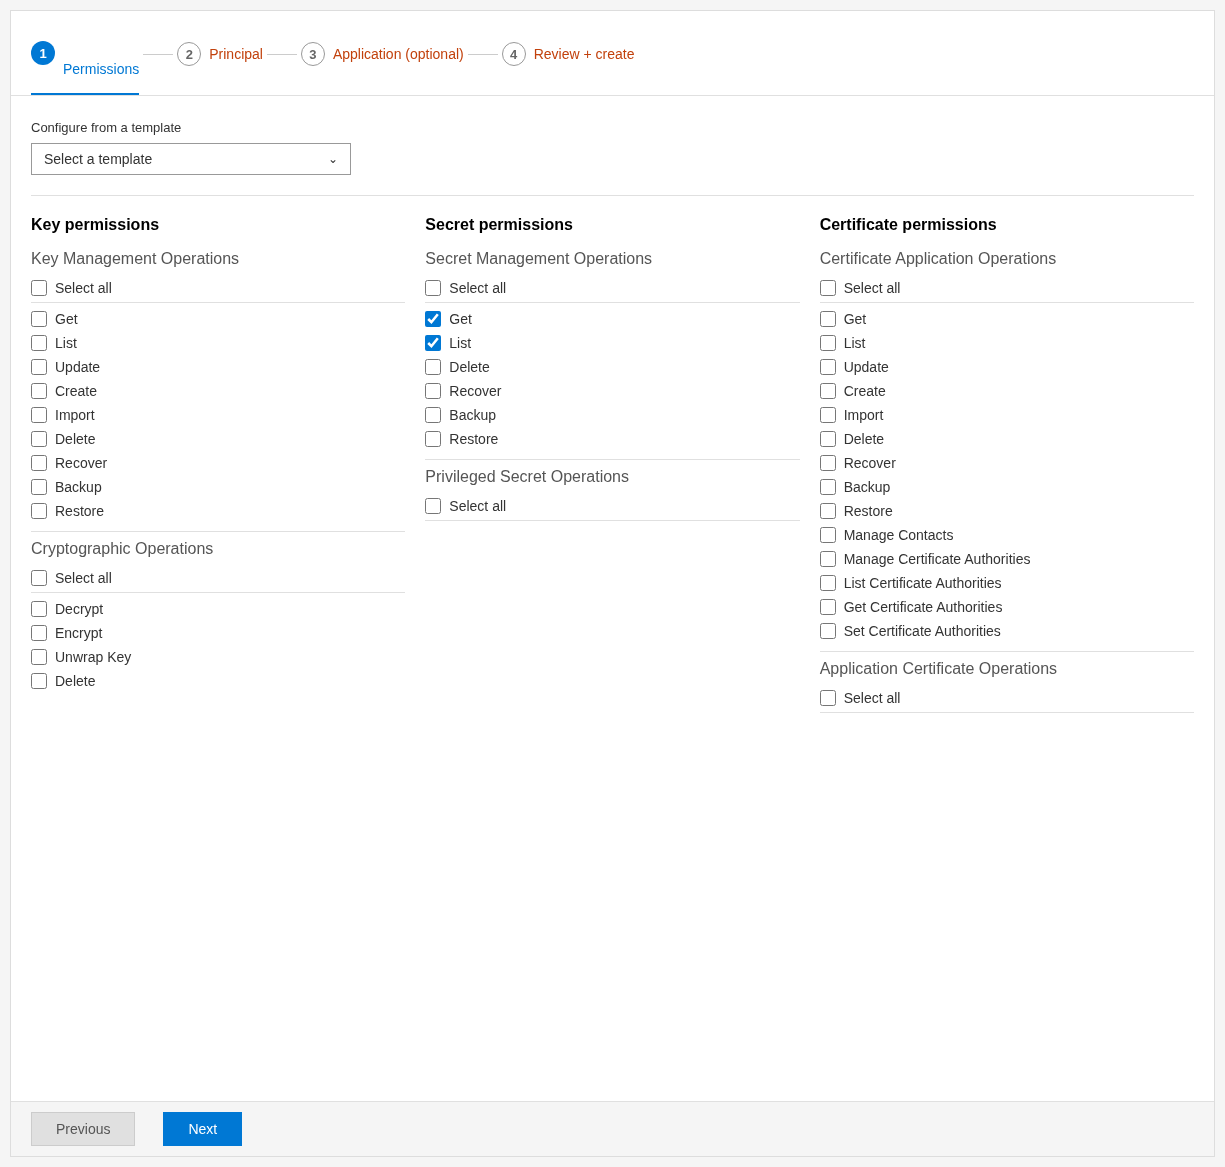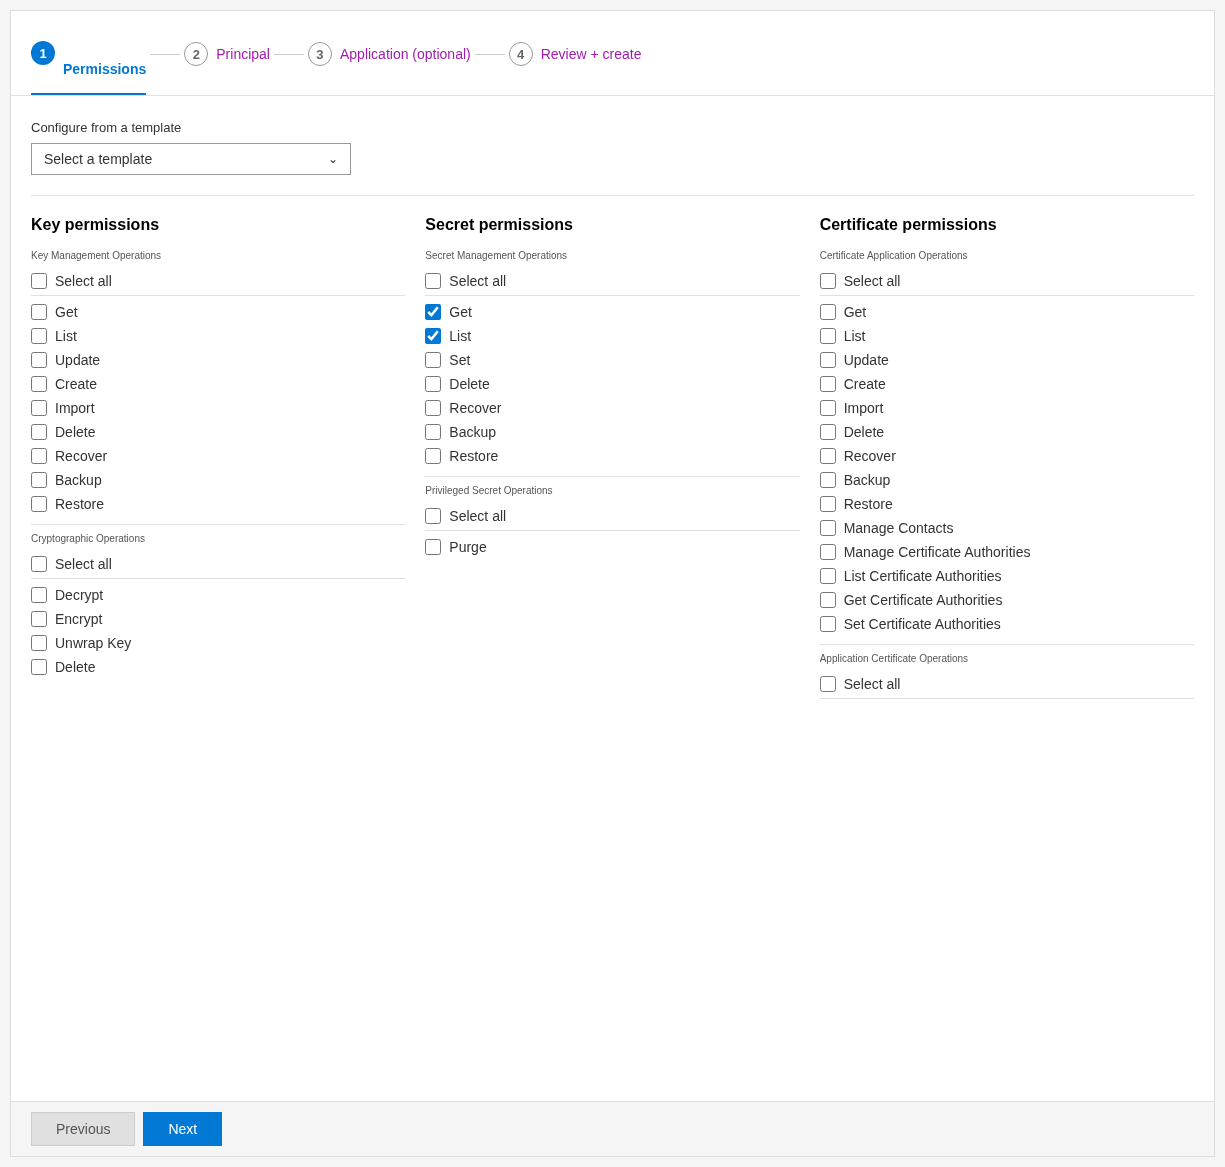--- a/index.html
+++ b/index.html
@@ -59,26 +59,26 @@
       background: #fff;
       color: #666;
       border: 1px solid #999;
     }
     .step-label {
       font-size: 14px;
       color: #333;
       white-space: nowrap;
     }
     .step.active .step-label {
-      font-weight: 700;
+      font-weight: 400;
       color: #0078d4;
       margin-top: 32px;
     }
     .step.inactive .step-label {
-      color: #a21caf;
+      color: #c2410c;
     }
     .step-separator {
       width: 30px;
       height: 1px;
       background: #ccc;
       margin: 0 4px 16px 4px;
     }
     
     .content {
       flex: 1;
@@ -119,21 +119,21 @@
       align-items: start;
     }
     .perm-column {}
     .perm-section-title {
       font-size: 16px;
       font-weight: 700;
       color: #000;
       margin-bottom: 16px;
     }
     .perm-group-title {
-      font-size: 10px;
+      font-size: 16px;
       color: #555;
       margin-bottom: 8px;
     }
     .checkbox-item {
       display: flex;
       align-items: flex-start;
       gap: 8px;
       padding: 4px 0;
       font-size: 14px;
       color: #333;
@@ -158,21 +158,21 @@
     
     .footer {
       position: absolute;
       bottom: 0;
       left: 0;
       right: 0;
       background: #f5f5f5;
       border-top: 1px solid #e0e0e0;
       padding: 10px 20px;
       display: flex;
-      gap: 8px;
+      gap: 28px;
       align-items: center;
     }
     .btn {
       padding: 8px 24px;
       font-size: 14px;
       cursor: pointer;
       border: 1px solid #ccc;
       font-family: inherit;
       font-weight: 500;
     }
@@ -309,24 +309,20 @@
         <div class="checkbox-item">
           <input type="checkbox" checked="" style="">
           <span>Get</span>
         </div>
         <div class="checkbox-item">
           <input type="checkbox" checked="" style="">
           <span>List</span>
         </div>
         <div class="checkbox-item">
           <input type="checkbox" style="">
-          <span>Set</span>
-        </div>
-        <div class="checkbox-item">
-          <input type="checkbox" style="">
           <span>Delete</span>
         </div>
         <div class="checkbox-item">
           <input type="checkbox" style="">
           <span>Recover</span>
         </div>
         <div class="checkbox-item">
           <input type="checkbox" style="">
           <span>Backup</span>
         </div>
@@ -334,24 +330,20 @@
           <input type="checkbox" style="">
           <span>Restore</span>
         </div>
 
         <hr class="checkbox-group-divider">
 
         <div class="perm-group-title">Privileged Secret Operations</div>
         <div class="checkbox-item select-all">
           <input type="checkbox" style="">
           <span>Select all</span>
-        </div>
-        <div class="checkbox-item">
-          <input type="checkbox" style="">
-          <span>Purge</span>
         </div>
       </div>
 
       <div class="perm-column">
         <div class="perm-section-title">Certificate permissions</div>
 
         <div class="perm-group-title">Certificate Application Operations</div>
         <div class="checkbox-item select-all">
           <input type="checkbox" style="">
           <span>Select all</span>

